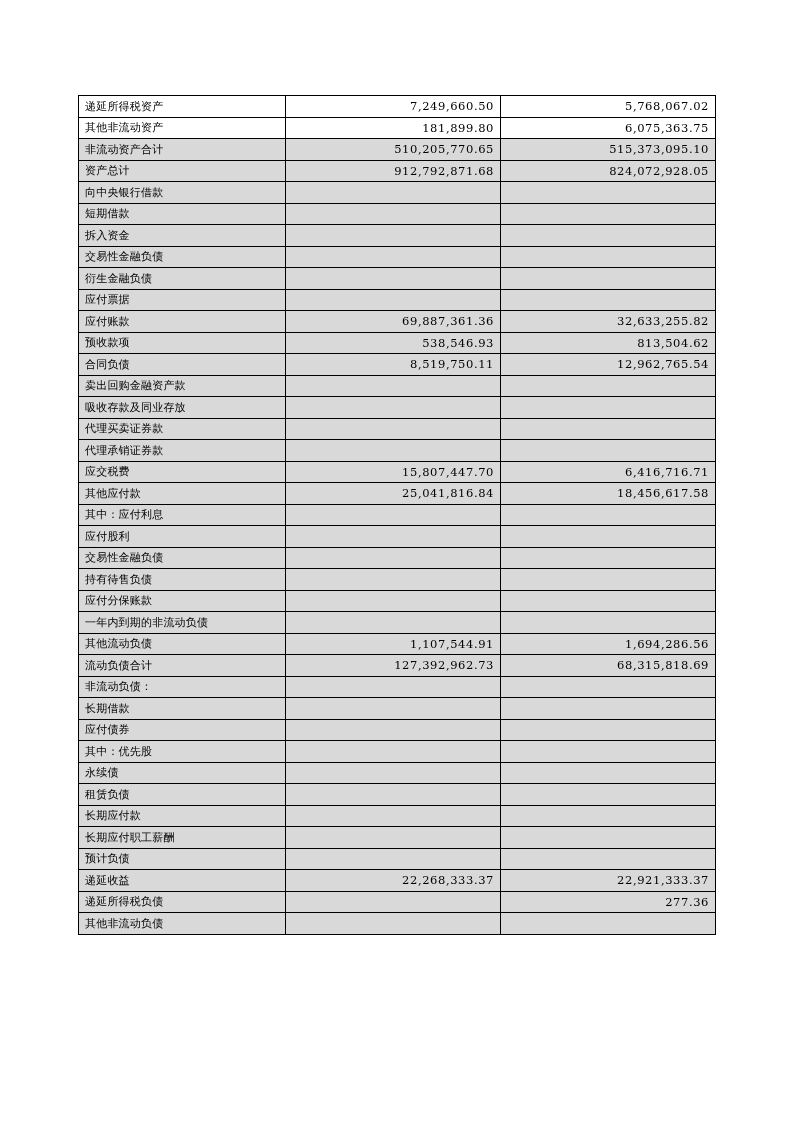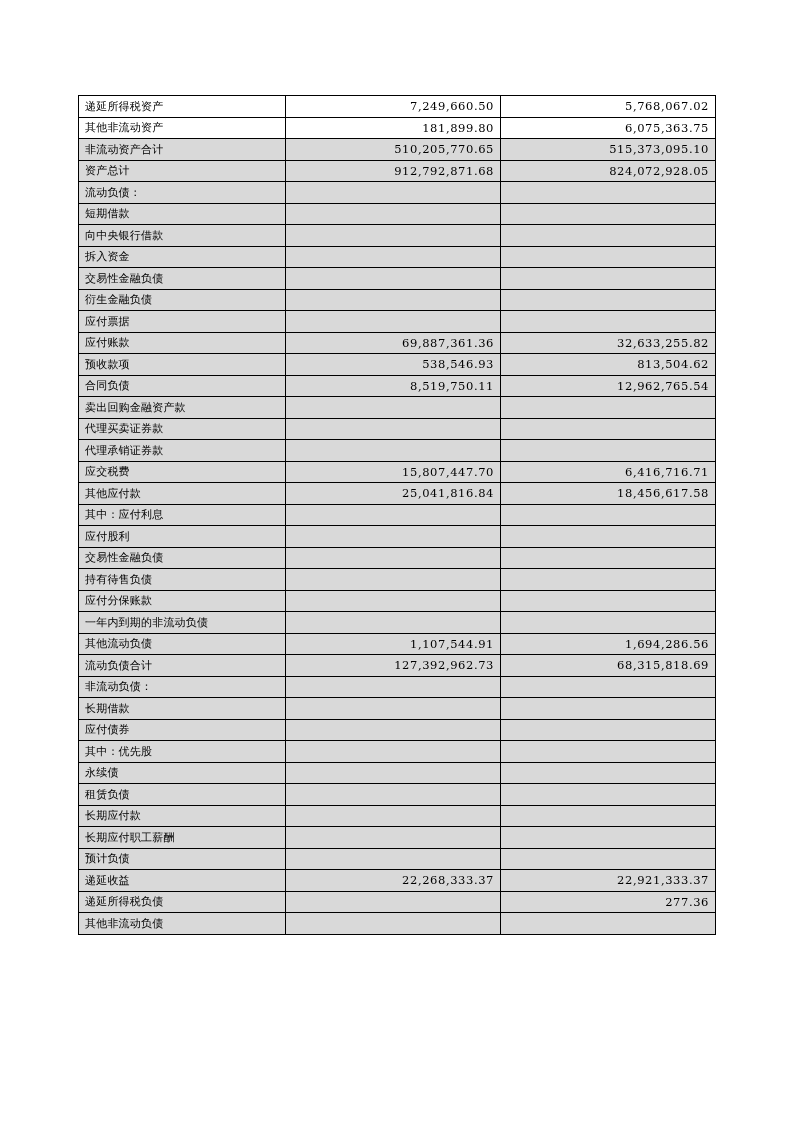--- a/index.html
+++ b/index.html
@@ -80,31 +80,26 @@
           <td class="label ind0">非流动资产合计</td>
           <td class="num">510,205,770.65</td>
           <td class="num">515,373,095.10</td>
         </tr>
         <tr class="shaded">
           <td class="label ind0">资产总计</td>
           <td class="num">912,792,871.68</td>
           <td class="num">824,072,928.05</td>
         </tr>
         <tr class="shaded">
-          <td class="label ind0">流动负债：</td>
+          <td class="label ind1">向中央银行借款</td>
           <td class="num"></td>
           <td class="num"></td>
         </tr>
         <tr class="shaded">
           <td class="label ind1">短期借款</td>
-          <td class="num"></td>
-          <td class="num"></td>
-        </tr>
-        <tr class="shaded">
-          <td class="label ind1">向中央银行借款</td>
           <td class="num"></td>
           <td class="num"></td>
         </tr>
         <tr class="shaded">
           <td class="label ind1">拆入资金</td>
           <td class="num"></td>
           <td class="num"></td>
         </tr>
         <tr class="shaded">
           <td class="label ind1">交易性金融负债</td>
@@ -131,20 +126,25 @@
           <td class="num">538,546.93</td>
           <td class="num">813,504.62</td>
         </tr>
         <tr class="shaded">
           <td class="label ind1">合同负债</td>
           <td class="num">8,519,750.11</td>
           <td class="num">12,962,765.54</td>
         </tr>
         <tr class="shaded">
           <td class="label ind1">卖出回购金融资产款</td>
+          <td class="num"></td>
+          <td class="num"></td>
+        </tr>
+        <tr class="shaded">
+          <td class="label ind1">吸收存款及同业存放</td>
           <td class="num"></td>
           <td class="num"></td>
         </tr>
         <tr class="shaded">
           <td class="label ind1">代理买卖证券款</td>
           <td class="num"></td>
           <td class="num"></td>
         </tr>
         <tr class="shaded">
           <td class="label ind1">代理承销证券款</td>

